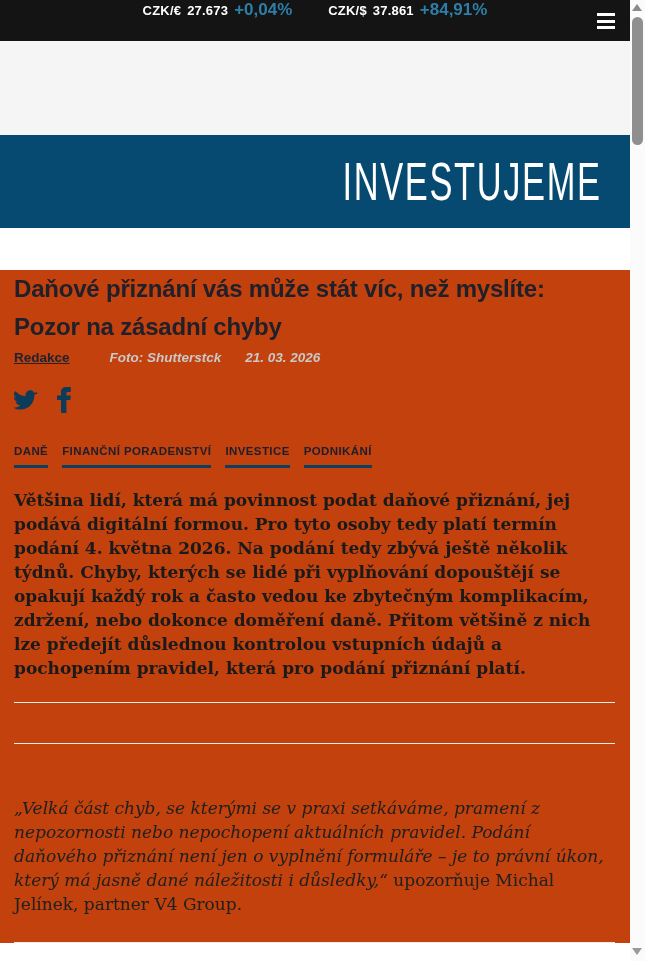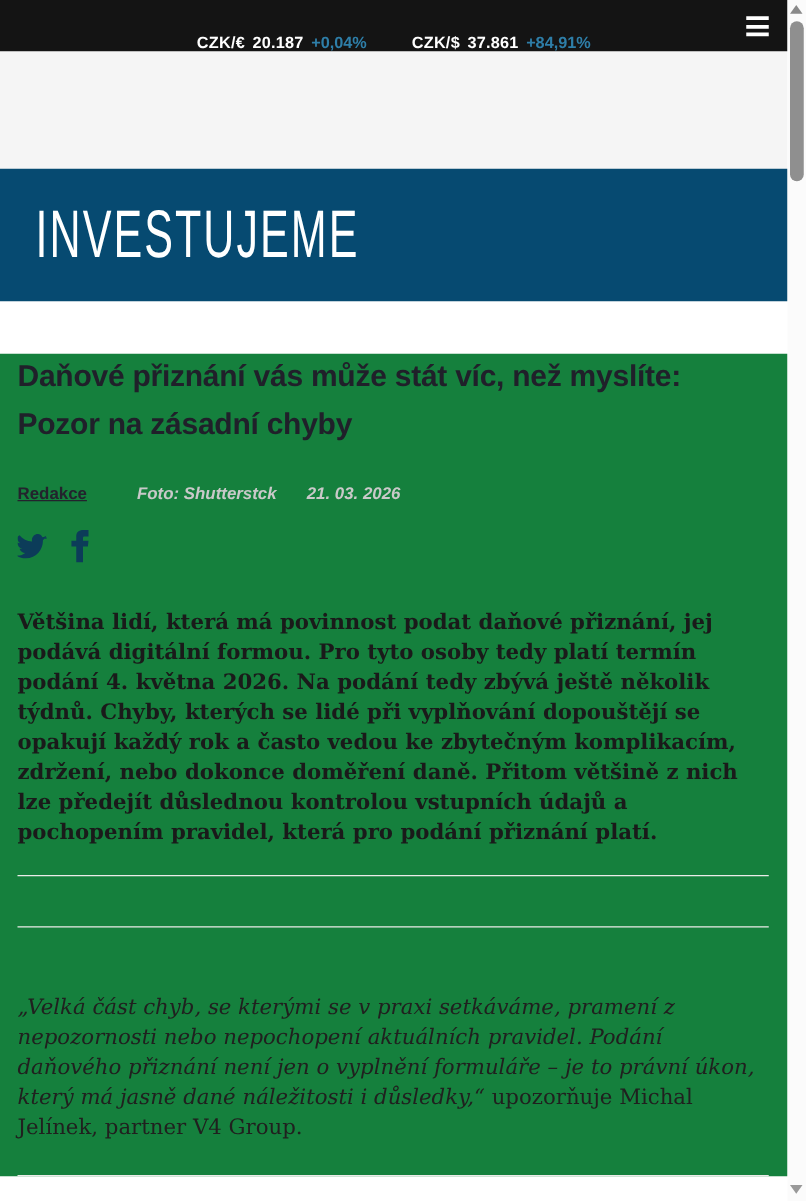--- a/index.html
+++ b/index.html
@@ -2,57 +2,57 @@
 <html lang="cs" style="--topbar-bg: #141414; --rate-change: #2e7ea8; --banner-bg: #064a71; --heading-blue: #15689f; --tag-underline: #0d3f63; --icon-navy: #0c3c59; --muted-text: #c9c9c9; --body-text: #1a1a1a;"><head>
 <meta charset="utf-8">
 <style>
   * { margin:0; padding:0; box-sizing:border-box; }
   html,body { background:#fff; }
   body { font-family:"Liberation Sans", sans-serif; }
   .page { position:relative; width:645px; height:961px; overflow:hidden; background:#fff; }
 
   
   .topbar { position:relative; width:630px; height:41px; background:var(--topbar-bg,#141414);
-            display:flex; align-items:flex-end; justify-content:center; }
+            display:flex; align-items:flex-start; justify-content:center; }
   .rates { display:flex; gap:36px; }
   .rate { display:flex; gap:6px; align-items:center; cursor:pointer; }
   .rate .pv { color:#fff; font-weight:bold; font-size:13px; letter-spacing:.2px; }
-  .rate .chg { color:var(--rate-change,#2e7ea8); font-weight:bold; font-size:13px; }
+  .rate .chg { color:var(--rate-change,#2e7ea8); font-weight:bold; font-size:17px; }
   .hamburger { position:absolute; right:15px; top:13px; width:18px; height:16px;
                display:flex; flex-direction:column; justify-content:space-between; cursor:pointer; }
   .hamburger span { display:block; height:3px; background:#fff; }
 
   
   .adgap { width:630px; height:94px; background:#f5f5f5; }
 
   
-  .banner { width:630px; height:106px; background:var(--banner-bg,#064a71);
-            display:flex; align-items:center; justify-content:flex-start; cursor:pointer; }
+  .banner { width:630px; height:93px; background:var(--banner-bg,#064a71);
+            display:flex; align-items:center; justify-content:flex-end; cursor:pointer; }
   .logo { color:#fff; font-size:42px; font-weight:400; letter-spacing:2px;
           transform:scale(0.82,1.28); white-space:nowrap; }
 
   
-  .content { width:630px; padding:0 15px 0 14px; background:#15803d; }
+  .content { width:630px; padding:0 15px 0 14px; background:#c2410c; }
   h1 { margin-top:42px; font-size:24px; line-height:38px; font-weight:600;
        color:#20202a; letter-spacing:-0.2px; }
-  .byline { margin-top:28px; display:flex; align-items:center; font-size:13.5px; }
+  .byline { margin-top:4px; display:flex; align-items:center; font-size:13.5px; }
   .byline .author { color:#23232d; font-weight:bold; text-decoration:underline; cursor:pointer; }
   .byline .muted { color:var(--muted-text,#c9c9c9); font-weight:bold;font-style:italic; }
   .byline .photo { margin-left:40px; }
   .byline .date { margin-left:24px; }
 
   .social { margin-top:22px; display:flex; align-items:center; gap:18px; height:26px; }
   .social .sbtn { display:inline-flex; cursor:pointer; }
 
   .tags { margin-top:32px; display:flex; gap:14px; }
   .tag { font-size:11.5px; font-weight:bold; letter-spacing:.4px; color:#1e1e2d;
          text-decoration:none; padding-bottom:8px;
          border-bottom:3px solid var(--tag-underline,#0d3f63); cursor:pointer; }
 
-  .lead { margin-top:36px; font-family:"DejaVu Serif","Liberation Serif",serif;
+  .lead { margin-top:20px; font-family:"DejaVu Serif","Liberation Serif",serif;
           font-size:17px; line-height:24px; font-weight:600; color:var(--body-text,#1a1a1a); }
 
   hr.divider { border:none; border-top:1px solid #ebebe9; }
   .hr1 { margin-top:22px; }
   .hr2 { margin-top:40px; }
   .hr3 { margin-top:26px; }
 
   .quote { margin-top:52px; font-family:"DejaVu Serif","Liberation Serif",serif;
            font-size:17px; line-height:24px; color:#20201f; }
   .quote em { font-style:italic; font-weight:400; }
@@ -71,21 +71,21 @@
 </style>
 </head>
 <body>
 
 <div class="page">
 
   <div class="topbar">
     <div class="rates">
       <span class="rate">
         <span class="pv">CZK/€</span>
-        <span class="pv">20.187</span>
+        <span class="pv">27.673</span>
         <span class="chg">+0,04%</span>
       </span>
       <span class="rate">
         <span class="pv">CZK/$</span>
         <span class="pv">37.861</span>
         <span class="chg">+84,91%</span>
       </span>
     </div>
     <div class="hamburger">
       <span></span>
@@ -115,20 +115,26 @@
           <path d="M23.954 2.569c-.885.389-1.83.654-2.825.775 1.014-.611 1.794-1.574 2.163-2.723-.951.555-2.005.959-3.127 1.184C19.269-.154 17.992-.754 16.574-.754c-2.717 0-4.92 2.203-4.92 4.917 0 .39.045.765.127 1.124C7.691 5.094 4.066 3.13 1.64.161.213.883-.026 1.722-.026 2.636c0 1.71.87 3.213 2.188 4.096-.807-.026-1.566-.248-2.228-.616v.061c0 2.385 1.693 4.374 3.946 4.827-.413.111-.849.171-1.296.171-.314 0-.615-.03-.916-.086.631 1.953 2.445 3.377 4.604 3.417-1.68 1.319-3.809 2.105-6.102 2.105-.39 0-.779-.023-1.17-.067 2.189 1.394 4.768 2.209 7.557 2.209 9.054 0 13.999-7.496 13.999-13.986 0-.209 0-.42-.015-.63.961-.689 1.8-1.56 2.46-2.548l-.047-.02z" transform="translate(0 .9) scale(.95)"></path>
         </svg>
       </span>
       <span class="sbtn">
         <svg width="15" height="26" viewBox="0 0 15 26" fill="#0c3c59" xmlns="http://www.w3.org/2000/svg">
           <path d="M4 8.5H0v4.6h4V26h5.4V13.1h3.9l.5-4.6H9.4V6.6c0-1.1.2-1.5 1.3-1.5h3.1V0H9.9C5.8 0 4 1.8 4 5.3v3.2z"></path>
         </svg>
       </span>
     </div>
 
+    <nav class="tags">
+      <a class="tag">DANĚ</a>
+      <a class="tag">FINANČNÍ PORADENSTVÍ</a>
+      <a class="tag">INVESTICE</a>
+      <a class="tag">PODNIKÁNÍ</a>
+    </nav>
 
     <p class="lead">Většina lidí, která má povinnost podat daňové přiznání, jej podává digitální formou. Pro tyto osoby tedy platí termín podání 4. května 2026. Na podání tedy zbývá ještě několik týdnů. Chyby, kterých se lidé při vyplňování dopouštějí se opakují každý rok a často vedou ke zbytečným komplikacím, zdržení, nebo dokonce doměření daně. Přitom většině z nich lze předejít důslednou kontrolou vstupních údajů a pochopením pravidel, která pro podání přiznání platí.</p>
 
     <hr class="divider hr1">
     <hr class="divider hr2">
 
     <p class="quote"><em>„Velká část chyb, se kterými se v praxi setkáváme, pramení z nepozornosti nebo nepochopení aktuálních pravidel. Podání daňového přiznání není jen o vyplnění formuláře – je to právní úkon, který má jasně dané náležitosti i důsledky,“</em><span class="attr"> upozorňuje Michal Jelínek, partner V4 Group.</span></p>
 
     <hr class="divider hr3">
 

